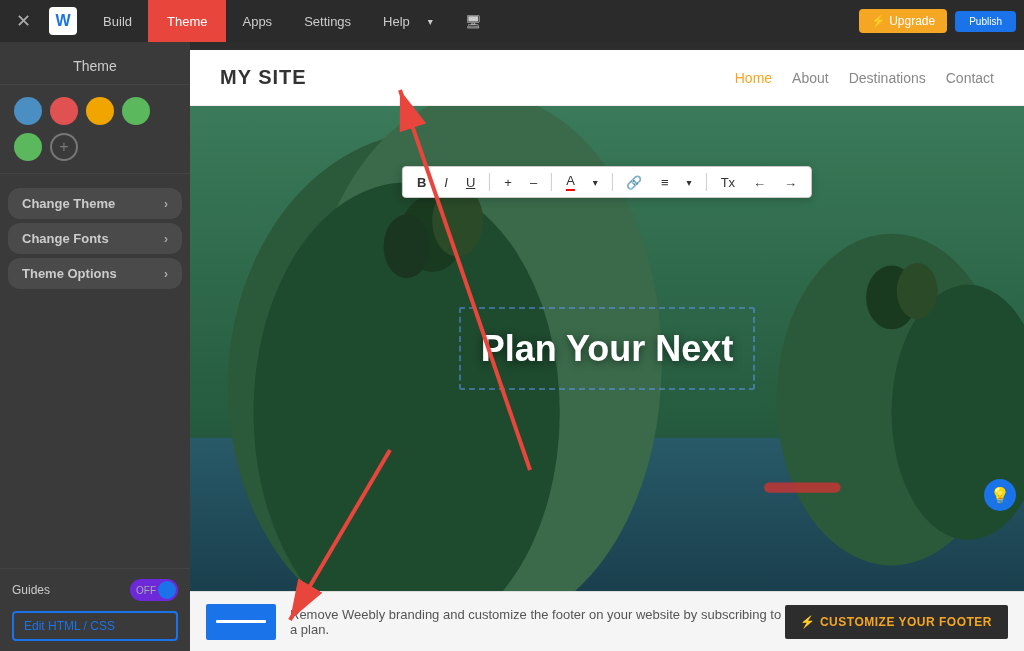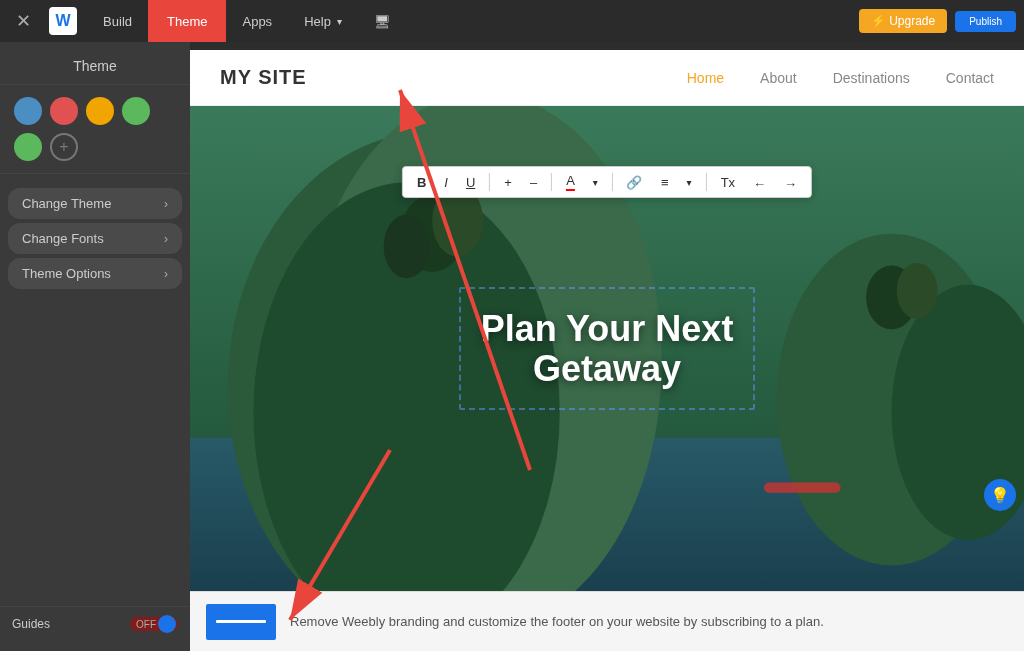--- a/index.html
+++ b/index.html
@@ -53,21 +53,21 @@
       color: #ccc;
       font-size: 13px;
       cursor: pointer;
       position: relative;
     }
     .nav-item.active {
       background: #e8453c;
       color: #fff;
       border: 2px solid #e8453c;
     }
-    .nav-item-help { display: flex; gap: 4px; }
+    .nav-item-help { display: flex; gap: 16px; }
     .nav-right {
       display: flex;
       align-items: center;
       padding-right: 8px;
       gap: 8px;
     }
     .btn-upgrade {
       background: #f5a623;
       color: #fff;
       border: none;
@@ -147,40 +147,41 @@
       display: flex;
       align-items: center;
       justify-content: space-between;
       padding: 8px 14px;
       color: #ccc;
       font-size: 13px;
       cursor: pointer;
       margin: 4px 8px;
       border-radius: 12px;
       background: #4a4a4a;
+      font-weight: bold;
     }
     .sidebar-menu-item .chevron { color: #aaa; font-size: 12px; }
 
     .sidebar-bottom {
       padding: 10px 12px;
       border-top: 1px solid #444;
     }
     .guides-row {
       display: flex;
       align-items: center;
       justify-content: space-between;
       color: #ccc;
       font-size: 12px;
       margin-bottom: 10px;
     }
     .toggle-off {
-      background: #7f1d1d;
+      background: #6d28d9;
       border-radius: 12px;
       width: 48px;
-      height: 14px;
+      height: 22px;
       display: flex;
       align-items: center;
       padding: 2px;
       cursor: pointer;
       position: relative;
     }
     .toggle-knob {
       width: 18px;
       height: 18px;
       border-radius: 50%;
@@ -226,21 +227,21 @@
       border-bottom: 1px solid #eee;
     }
     .site-title {
       font-size: 20px;
       font-weight: bold;
       color: #333;
       letter-spacing: 1px;
     }
     .site-nav {
       display: flex;
-      gap: 36px;
+      gap: 20px;
       align-items: center;
     }
     .site-nav-link {
       font-size: 14px;
       color: #888;
       cursor: pointer;
       text-decoration: none;
     }
     .site-nav-link.active { color: #f5a623; }
 
@@ -423,20 +424,23 @@
   <div class="nav-items">
     <div class="nav-item">
       <span>Build</span>
     </div>
     <div class="nav-item active nav-item-theme-highlight">
       <span>Theme</span>
     </div>
     <div class="nav-item">
       <span>Apps</span>
     </div>
+    <div class="nav-item">
+      <span>Settings</span>
+    </div>
     <div class="nav-item nav-item-help">
       <span>Help</span>
       <span style="font-size:10px;margin-left:2px;">▾</span>
     </div>
     <div class="nav-item">
       <span>🖥</span>
     </div>
   </div>
   <div class="nav-right">
     <button class="btn-upgrade">⚡ Upgrade</button>
@@ -474,20 +478,21 @@
     </div>
 
     <div class="sidebar-bottom">
       <div class="guides-row">
         <span>Guides</span>
         <div class="toggle-off">
           <span class="toggle-off-label">OFF</span>
           <div class="toggle-knob"></div>
         </div>
       </div>
+      <button class="edit-html-btn">Edit HTML / CSS</button>
     </div>
   </div>
 
   <div class="content-area">
 
     <div class="site-header">
       <div class="site-title">MY SITE</div>
       <nav class="site-nav">
         <a class="site-nav-link active">Home</a>
         <a class="site-nav-link">About</a>
@@ -547,33 +552,33 @@
         <button class="toolbar-btn" style="font-size:10px;">▾</button>
         <div class="toolbar-divider"></div>
         <button class="toolbar-btn">Tx</button>
         <button class="toolbar-btn">←</button>
         <button class="toolbar-btn">→</button>
       </div>
 
       <div class="hero-text-container">
         <div class="hero-heading">
           <span>Plan Your Next</span><br>
-          <span>Getaway</span>
         </div>
       </div>
 
 
       <div class="lightbulb-icon" style="right:8px;bottom:80px;top:auto;transform:none;">💡</div>
     </div>
 
     <div class="footer-bar">
       <div class="footer-preview">
         <div class="footer-preview-line"></div>
       </div>
       <div class="footer-text">Remove Weebly branding and customize the footer on your website by subscribing to a plan.</div>
+      <button class="footer-cta">⚡ CUSTOMIZE YOUR FOOTER</button>
     </div>
 
     <svg class="annotation-overlay" viewBox="0 0 834 609">
 
       <defs>
         <marker id="arrowhead" markerWidth="10" markerHeight="7" refX="10" refY="3.5" orient="auto">
           <polygon points="0 0, 10 3.5, 0 7" fill="#e8453c"></polygon>
         </marker>
       </defs>
 

